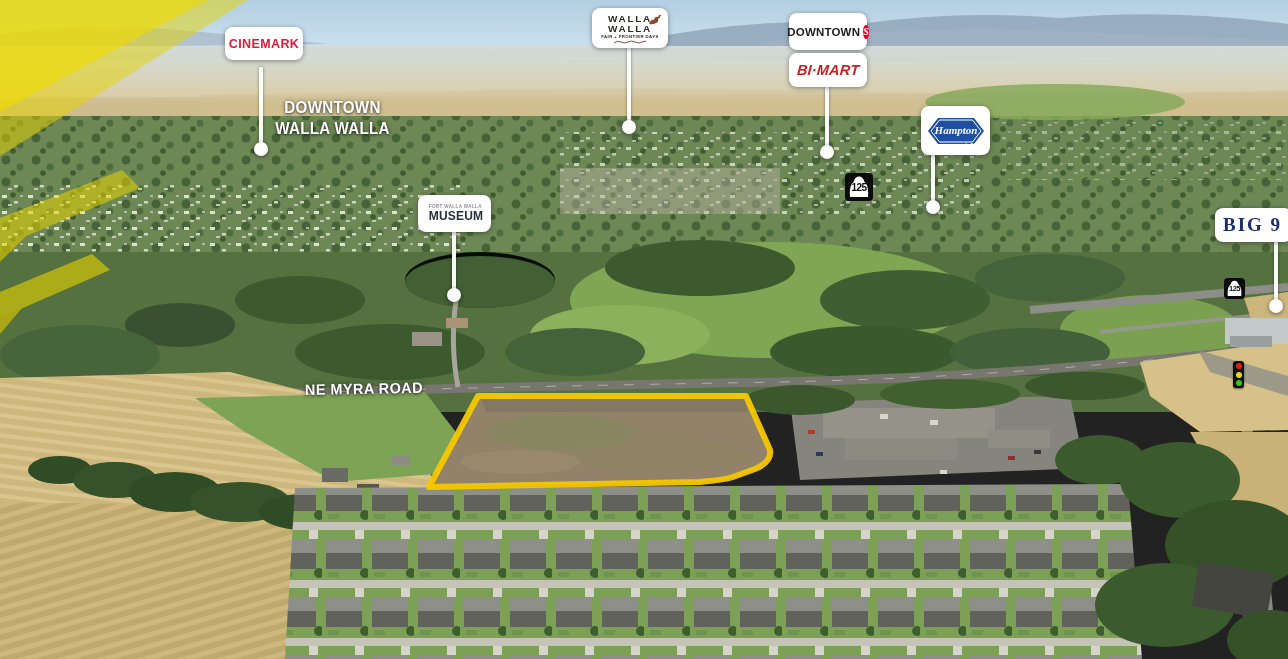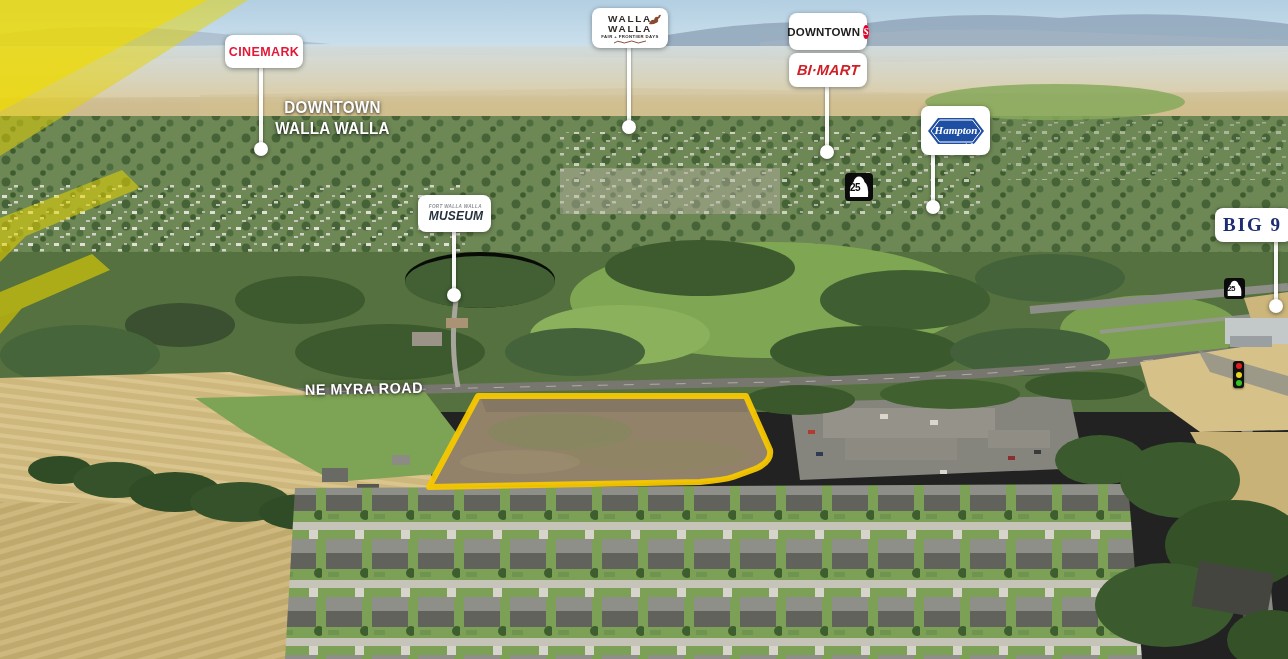--- a/index.html
+++ b/index.html
@@ -23,38 +23,38 @@
              display:flex;align-items:center;justify-content:center;
              font:italic 800 10px "Liberation Serif",serif;margin-left:3px;}
   .bimart-text{color:#CF2027;font-weight:800;font-style:italic;font-size:14.5px;
                letter-spacing:.2px;transform:skewX(-4deg);}
   .big5-text{color:#1D2D72;font-weight:800;font-size:19px;letter-spacing:2px;
              font-family:"Liberation Serif",serif;}
   .fair-card{flex-direction:column;line-height:1;padding-top:3px;}
   .fair-line{font-weight:800;font-size:9.5px;letter-spacing:1.6px;color:#2e2a26;
              transform:scaleX(1.05);}
   .fair-sub{font-weight:700;font-size:4.3px;letter-spacing:.4px;color:#2e2a26;margin-top:1.5px;}
-  .museum-card{gap:3px;padding:0 12px;font-style:italic;}
+  .museum-card{gap:3px;padding:0 12px;}
   .museum-col{display:flex;flex-direction:column;line-height:1;}
   .museum-top{font-size:4.6px;letter-spacing:.35px;color:#8a8f94;font-weight:700;}
   .museum-main{font-size:12px;font-weight:800;color:#24313C;letter-spacing:.2px;margin-top:1px;}
   .hampton-byline{position:absolute;right:9px;bottom:8px;color:#fff;
                   font:italic 600 4px "Liberation Serif",serif;}
 
   
   .photo-label{position:absolute;color:#fff;font-weight:800;
                text-shadow:0 1px 3px rgba(0,0,0,.65),0 0 6px rgba(0,0,0,.35);
                line-height:1.25;}
   .downtown{left:270px;top:97px;width:125px;text-align:center;font-size:16.5px;
             transform:scaleX(.92);letter-spacing:.3px;}
   .myra{left:305px;top:381px;font-size:15px;letter-spacing:.5px;transform:scaleX(.96) rotate(-1deg);transform-origin:left center;}
 
   
   .shield{position:absolute;background:#0b0b0b;border-radius:4px;
-          display:flex;align-items:center;justify-content:flex-start;}
+          display:flex;align-items:center;justify-content:center;}
   .shield svg{position:absolute;inset:0;width:100%;height:100%;}
   .shield .num{position:relative;color:#0b0b0b;font-weight:800;}
   .shield-lg{left:845px;top:173px;width:28px;height:28px;}
   .shield-lg .num{font-size:10px;letter-spacing:-.5px;}
   .shield-sm{left:1224px;top:278px;width:21px;height:21px;}
   .shield-sm .num{font-size:7.5px;letter-spacing:-.5px;}
   .traffic-light{position:absolute;left:1233px;top:361px;width:11px;height:27px;
                  background:#101010;border-radius:3px;display:flex;flex-direction:column;
                  align-items:center;justify-content:space-evenly;box-shadow:0 1px 2px rgba(0,0,0,.5);}
   .traffic-light i{width:6px;height:6px;border-radius:50%;display:block;}
@@ -253,21 +253,21 @@
   <div class="pin-dot" style="left:622px;top:120px"></div>
   <div class="pin-stem" style="left:825px;top:87px;height:64px"></div>
   <div class="pin-dot" style="left:820px;top:145px"></div>
   <div class="pin-stem" style="left:931px;top:144px;height:62px"></div>
   <div class="pin-dot" style="left:926px;top:200px"></div>
   <div class="pin-stem" style="left:1274px;top:241px;height:64px"></div>
   <div class="pin-dot" style="left:1269px;top:299px"></div>
   <div class="pin-stem" style="left:452px;top:231px;height:63px"></div>
   <div class="pin-dot" style="left:447px;top:288px"></div>
 
-  <div class="card" style="left:225px;top:35px;width:78px;height:33px">
+  <div class="card" style="left:225px;top:27px;width:78px;height:33px">
     <span class="cinemark-text">CINEMARK</span>
   </div>
 
   <div class="card fair-card" style="left:592px;top:8px;width:76px;height:40px">
     <svg width="16" height="14" style="position:absolute;right:5px;top:4px" viewBox="0 0 16 14">
       <path d="M2,12 Q4,7 7,8 Q8,4 11,5 Q12,2 14,3 Q13,6 11,7 Q12,10 9,11 Q6,13 2,12 Z" fill="#8a4a2f"></path>
     </svg>
     <div class="fair-line">WALLA</div>
     <div class="fair-line">WALLA</div>
     <div class="fair-sub">FAIR + FRONTIER DAYS</div>

